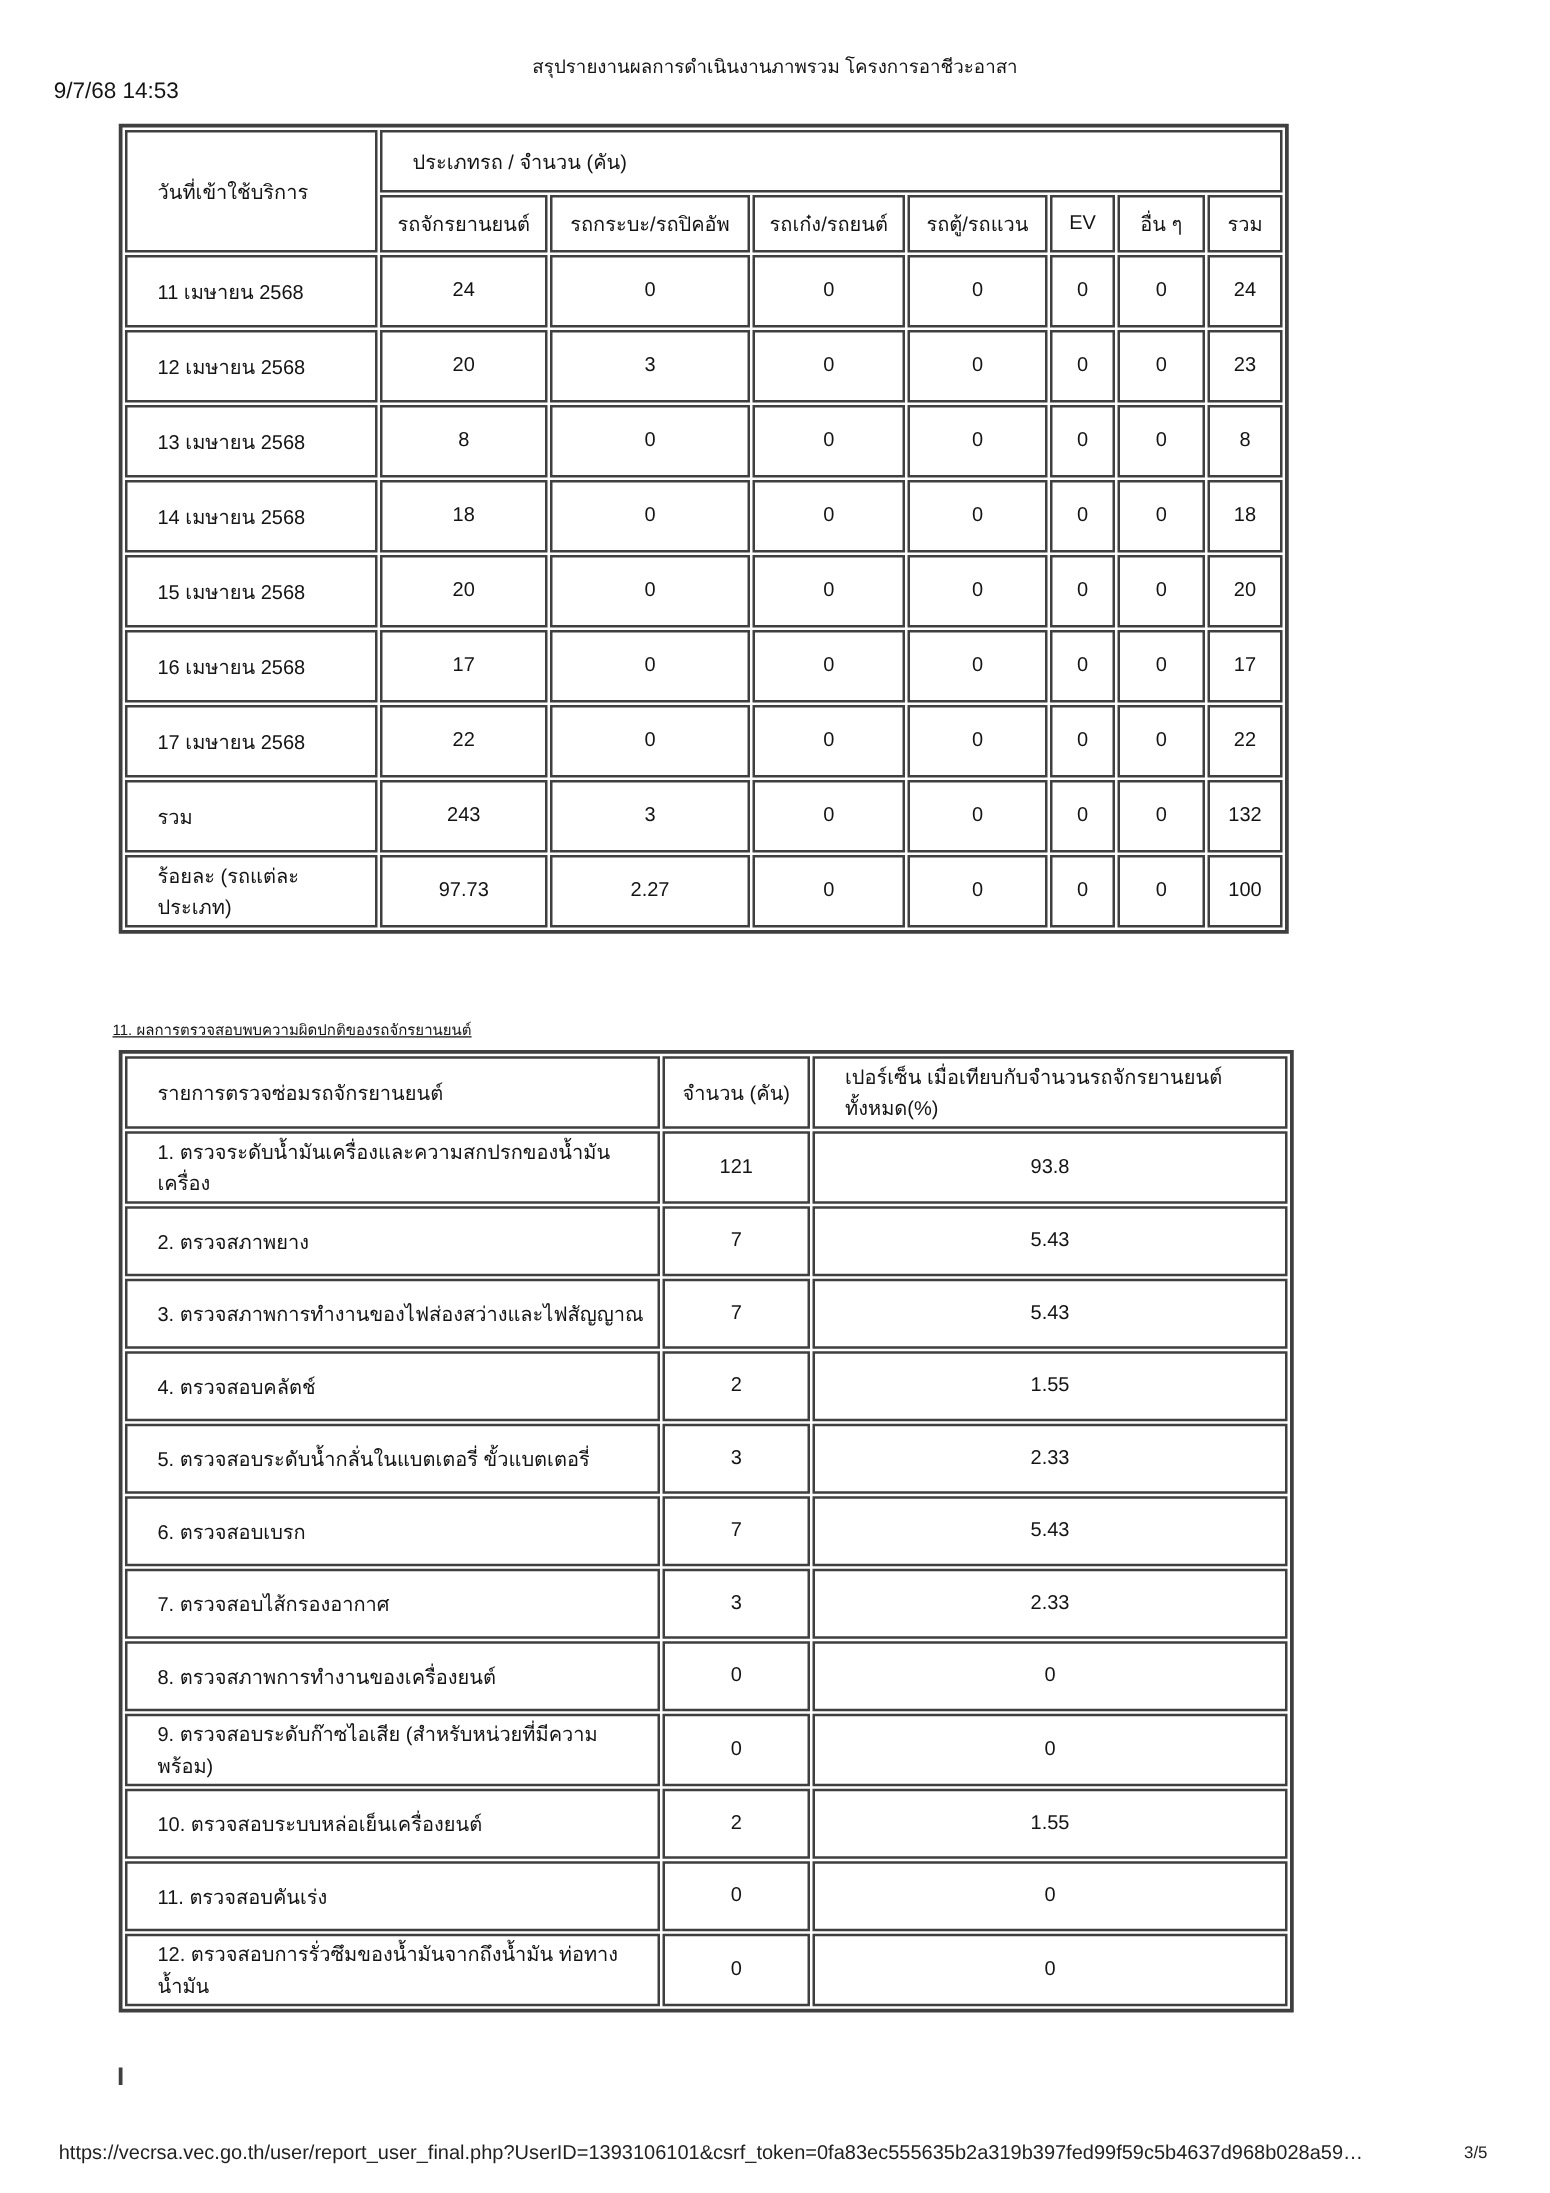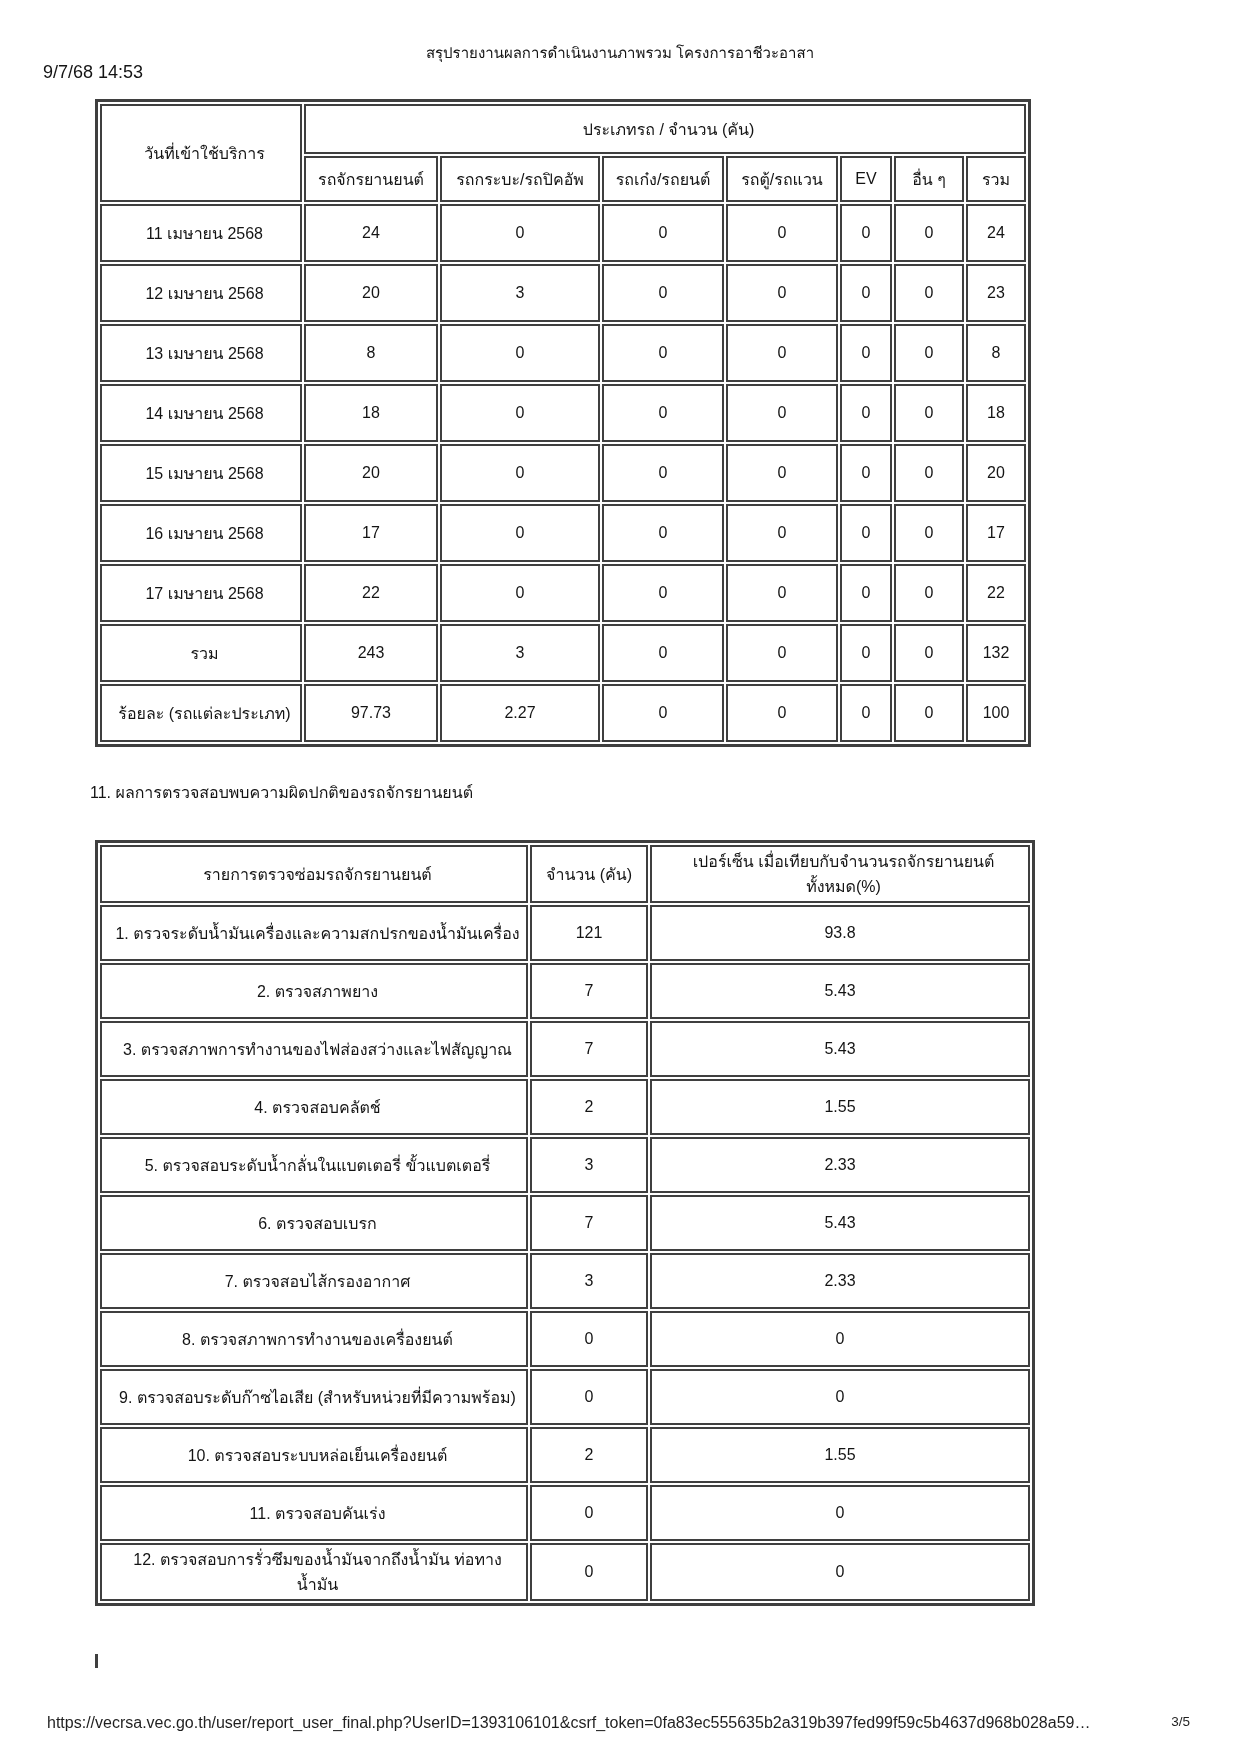--- a/index.html
+++ b/index.html
@@ -12,29 +12,29 @@
   .hdr-title{position:absolute;left:0;top:27px;width:100%;text-align:center;font-size:15px;margin-top:14px;}
   table.rpt{
     position:absolute;border-collapse:separate;border-spacing:2px;
     border:3px solid #3f3f3f;table-layout:fixed;background:#fff;
   }
   table.rpt td{
     border:2px solid #3f3f3f;box-sizing:border-box;
     font-size:16px;text-align:center;vertical-align:middle;
     padding:2px 4px;overflow:hidden;
   }
-  table.rpt td.left{text-align:center;padding-left:11px;}
+  table.rpt td.left{text-align:left;padding-left:24px;}
   .t1{left:95px;top:99px;}
   .t1 tr.h1 td{height:50px;}
   .t1 tr.h2 td{height:46px;}
   .t1 tr.data td{height:58px;}
   .t2{left:95px;top:840px;}
   .t2 tr.h1 td{height:58px;}
   .t2 tr.data td{height:56px;}
-  .sec-hdr{position:absolute;left:90px;top:780px;font-size:16px;}
+  .sec-hdr{position:absolute;left:90px;top:814px;font-size:12px;text-decoration:underline;}
   .stub{position:absolute;left:95px;top:1654px;width:3px;height:14px;background:#3f3f3f;}
   .ftr-url{position:absolute;left:47px;top:1714px;font-size:16px;color:#1f1f1f;}
   .ftr-page{position:absolute;right:50px;top:1714px;font-size:13.5px;color:#1f1f1f;}
 </style>
 </head>
 <body>
 
 <div class="page">
 
   <div class="hdr-ts">9/7/68 14:53</div>

